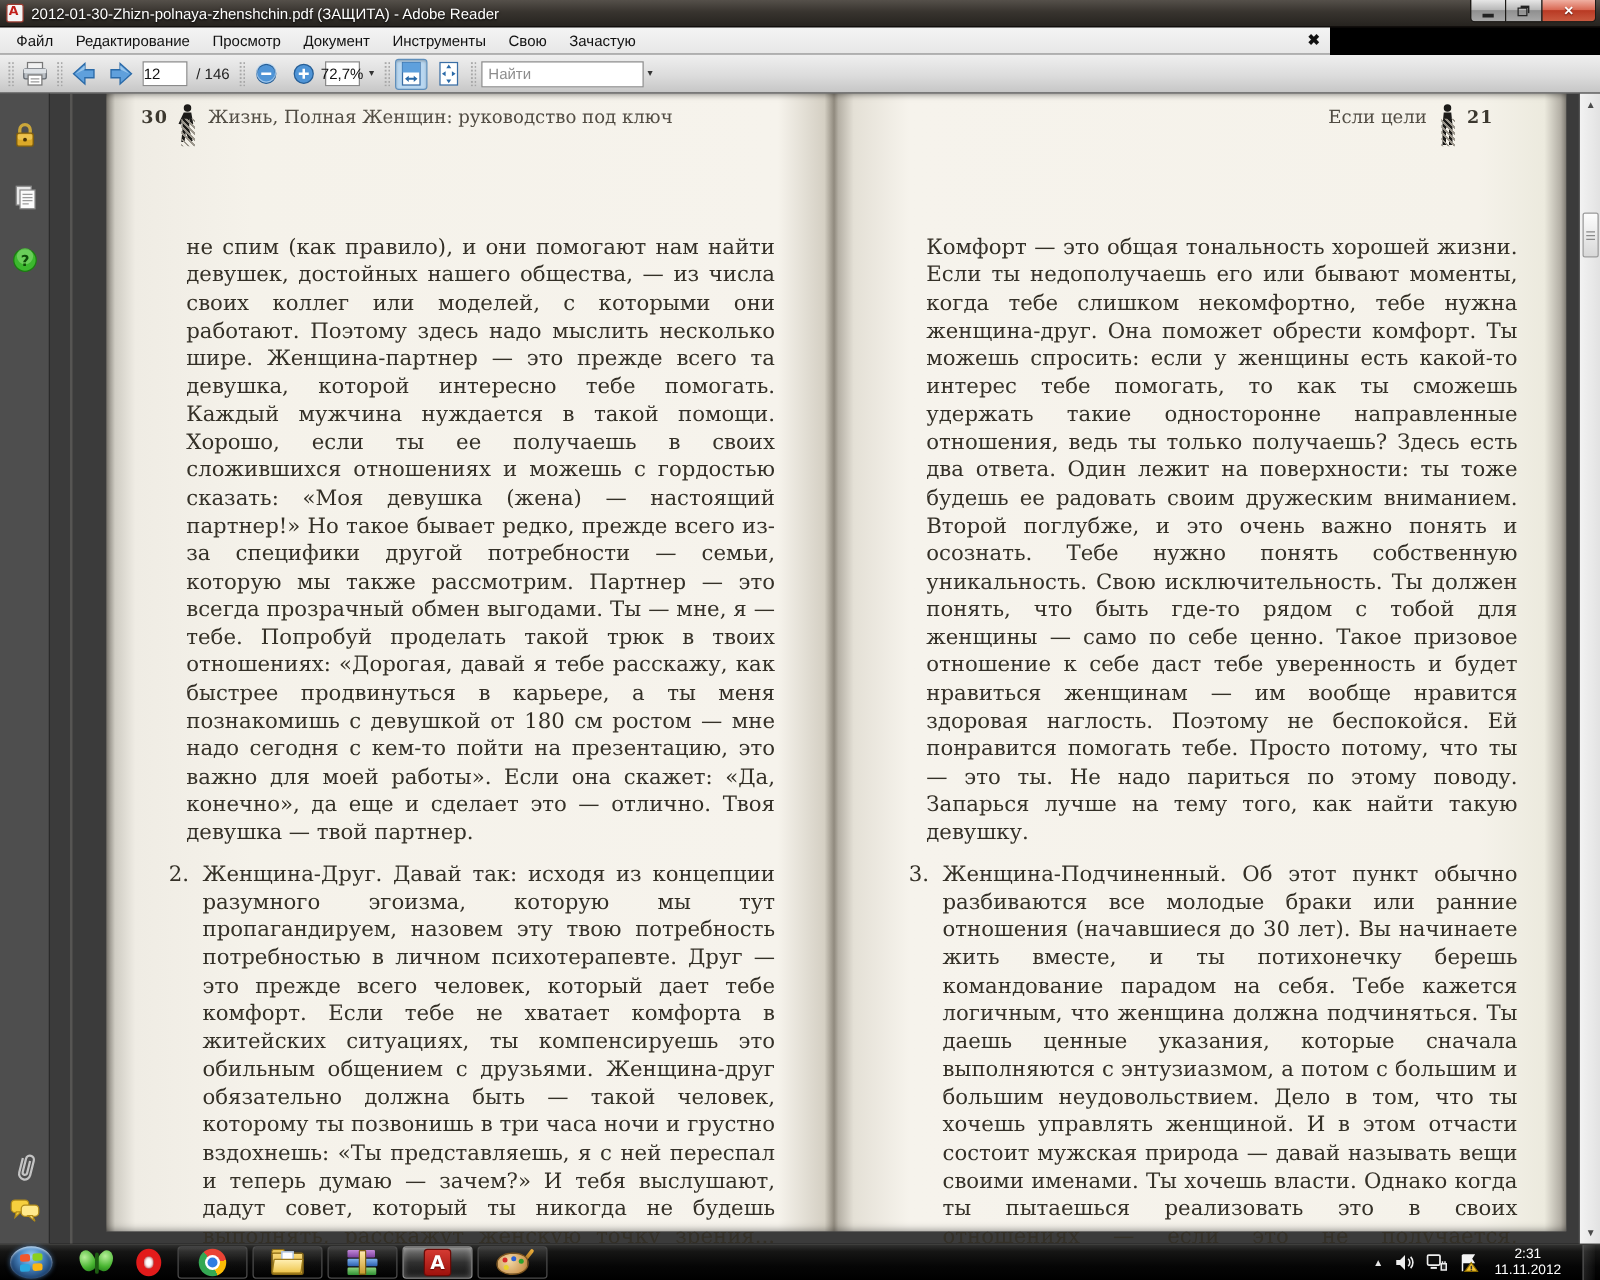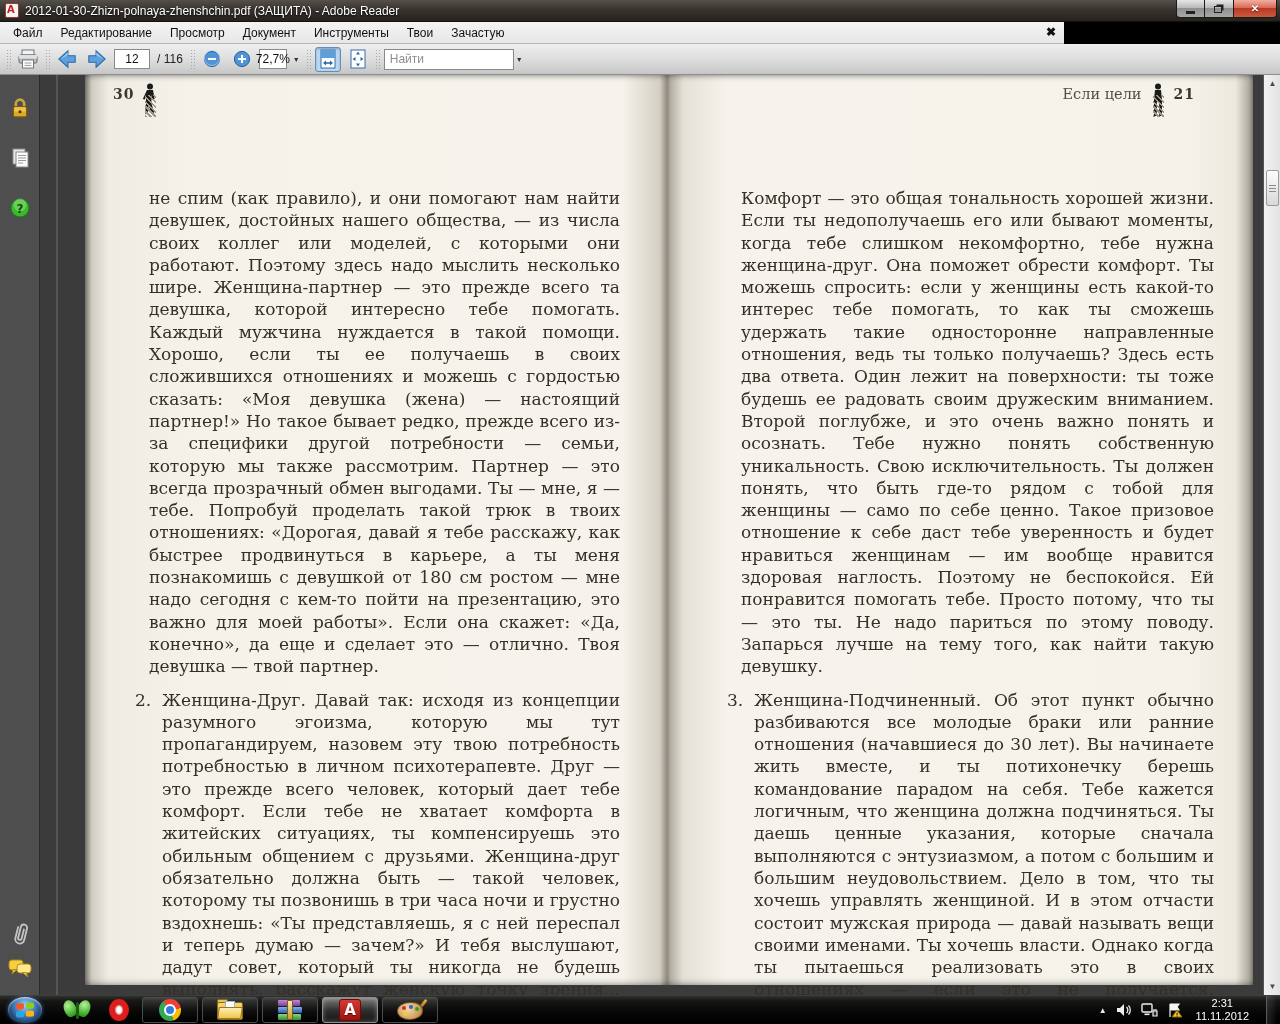--- a/index.html
+++ b/index.html
@@ -32,21 +32,21 @@
   .menubar .doc-close { position:absolute; right:8px; top:3px; font-size:12px; color:#111; font-weight:bold; cursor:pointer; }
 
   
   .toolbar { position:absolute; left:0; top:44px; width:1280px; height:31px;
     background:linear-gradient(#efefef 0%, #dcdcdc 55%, #c6c6c6 100%); border-bottom:1px solid #8e8e8e;
     display:flex; align-items:center; gap:4px; padding:0 6px; }
   .grip { width:5px; height:20px; background-image:radial-gradient(#9a9a9a 28%, transparent 30%); background-size:3px 3px; opacity:.8; }
   .tbtn { height:25px; min-width:26px; display:flex; align-items:center; justify-content:center; border-radius:3px; border:1px solid transparent; }
   .tbtn.active { background:#b9d7f0; border-color:#5f8fbb; box-shadow:inset 0 1px 2px rgba(0,0,0,.25); }
   .pagebox, .zoombox { height:20px; background:#fff; border:1px solid #8a8a8a; font-size:12px; color:#111; }
-  .pagebox { width:36px; text-align:center; }
+  .pagebox { width:36px; text-align:left; }
   .zoombox { width:28px; display:flex; align-items:center; justify-content:center;text-align:center; }
   .tb-label { font-size:12px; color:#222; padding:0 3px; }
   .dd-arrow { font-size:7px; color:#333; padding:0 2px; }
   .findwrap { display:flex; align-items:center; }
   .findbox { width:130px; height:21px; border:1px solid #8a8a8a; background:#fff; font-size:12px; padding:0 5px; color:#111; font-family:"Liberation Sans",sans-serif; }
   .findbox::placeholder { color:#8d8d8d; }
 
   
   .main { position:absolute; left:0; top:75px; width:1280px; height:920px; background:#3b3b3b; }
   .navstrip { position:absolute; left:0; top:0; width:40px; height:920px; background:#4e4e4e; border-right:1px solid #2a2a2a; }
@@ -172,21 +172,21 @@
         </span>
     </span>
   </div>
 
   <div class="menubar">
     <span class="menu-item">Файл</span>
     <span class="menu-item">Редактирование</span>
     <span class="menu-item">Просмотр</span>
     <span class="menu-item">Документ</span>
     <span class="menu-item">Инструменты</span>
-    <span class="menu-item">Твои</span>
+    <span class="menu-item">Свою</span>
     <span class="menu-item">Зачастую</span>
     <span class="doc-close">✖</span>
   </div>
 
   <div class="toolbar">
     <span class="grip"></span>
     <span class="tbtn">
       <svg width="22" height="20" viewBox="0 0 22 20">
         <rect x="5" y="1" width="12" height="5" fill="#f2f2f2" stroke="#777"></rect>
         <rect x="2" y="6" width="18" height="8" rx="1.5" fill="#b9bec4" stroke="#60666d"></rect>
@@ -203,21 +203,21 @@
         <path d="M13 3.6 L5 11 L13 7 Z" fill="#a8d0f0" opacity=".8"></path>
       </svg>
     </span>
     <span class="tbtn">
       <svg width="22" height="20" viewBox="0 0 24 22">
         <path d="M11 2 L21 11 L11 20 L11 14.5 L3 14.5 L3 7.5 L11 7.5 Z" fill="#5fa0dc" stroke="#2a6aa8" stroke-width="1.2"></path>
         <path d="M11 3.6 L19 11 L11 7 Z" fill="#a8d0f0" opacity=".8"></path>
       </svg>
     </span>
     <input class="pagebox" value="12" style="">
-    <span class="tb-label">/ 116</span>
+    <span class="tb-label">/ 146</span>
     <span class="grip"></span>
     <span class="tbtn">
       <svg width="18" height="18" viewBox="0 0 18 18">
         <circle cx="9" cy="9" r="7.6" fill="#4f94d6" stroke="#265e96"></circle>
         <circle cx="9" cy="9" r="7.6" fill="none" stroke="#bcd9f2" stroke-width="1" opacity=".7" transform="translate(0,-1)"></circle>
         <rect x="5" y="8" width="8" height="2" fill="#fff"></rect>
       </svg>
     </span>
     <span class="tbtn">
       <svg width="18" height="18" viewBox="0 0 18 18">
@@ -300,20 +300,21 @@
 
       <div class="pg-header" style="left:28px;">
         <span class="pg-num">30</span>
         <span class="figure-wrap">
           <span class="figure-shadow"></span>
           <svg width="16" height="34" viewBox="0 0 16 34">
             <circle cx="8" cy="3.4" r="3" fill="#1c1b19"></circle>
             <path d="M5 7 h6 l1.6 9 -2.2 .6 -1 -5 v9 l2.8 9 -2.6 1 -3-8 -1 8 h-2.6 l1-10 v-9 l-1 5 -2.2 -.6 Z" fill="#1c1b19"></path>
           </svg>
         </span>
+        <span class="pg-title">Жизнь, Полная Женщин: руководство под ключ</span>
       </div>
 
       <div class="pg-header" style="right:58px;">
         <span class="pg-title">Если цели</span>
         <span class="figure-wrap">
           <span class="figure-shadow"></span>
           <svg width="16" height="34" viewBox="0 0 16 34">
             <circle cx="8" cy="3.4" r="3" fill="#1c1b19"></circle>
             <path d="M5 7 h6 l1 10 v16 h-2.8 v-14 h-2.4 v14 H4 V17 Z" fill="#1c1b19"></path>
           </svg>

